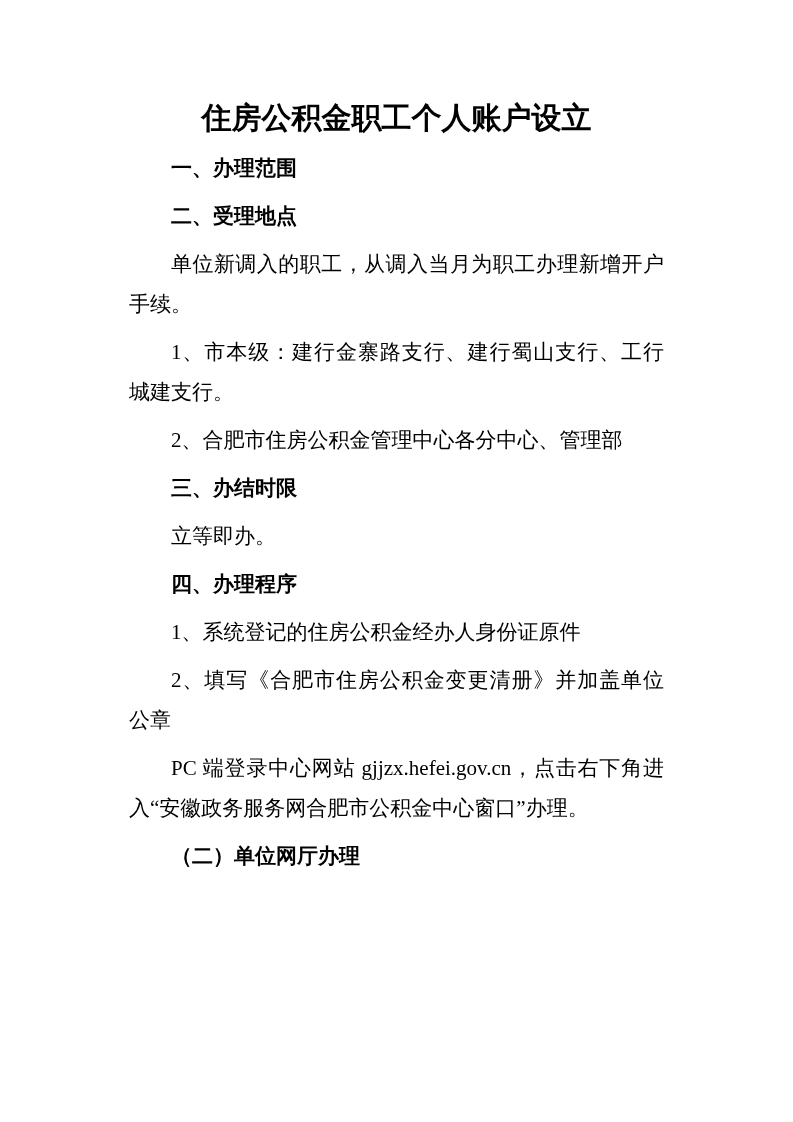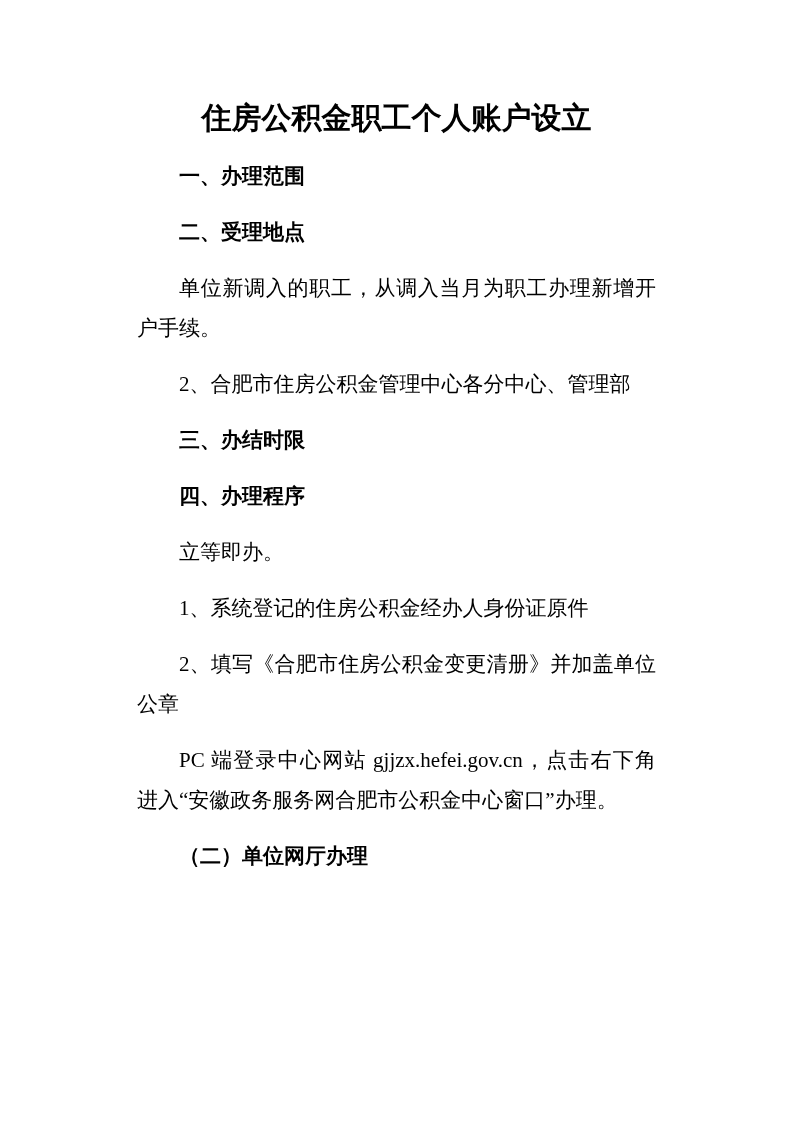--- a/index.html
+++ b/index.html
@@ -24,21 +24,21 @@
     font-weight: bold;
     font-size: 30px;
     line-height: 44px;
     text-align: center;
     margin: 0;
     white-space: nowrap;
   }
   .block {
     font-size: 21px;
     line-height: 40px;
-    margin: 16px;
+    margin: 8px;
     text-align: justify;
     text-indent: 2em;
     word-break: break-all;
   }
   .heading {
     font-family: "DejaVu Sans", "Liberation Sans", sans-serif;
     font-weight: bold;
     text-align: left;
   }
   .body-text {
@@ -48,21 +48,22 @@
 </style>
 </head>
 <body>
 
 <div class="page">
   <h1 class="doc-title">住房公积金职工个人账户设立</h1>
 
   <p class="block heading">一、办理范围</p>
   <p class="block heading">二、受理地点</p>
   <p class="block body-text">单位新调入的职工，从调入当月为职工办理新增开户手续。</p>
+  <p class="block body-text">1、市本级：建行金寨路支行、建行蜀山支行、工行城建支行。</p>
   <p class="block body-text">2、合肥市住房公积金管理中心各分中心、管理部</p>
   <p class="block heading">三、办结时限</p>
+  <p class="block body-text">立等即办。</p>
   <p class="block heading">四、办理程序</p>
-  <p class="block body-text">立等即办。</p>
   <p class="block body-text">1、系统登记的住房公积金经办人身份证原件</p>
   <p class="block body-text">2、填写《合肥市住房公积金变更清册》并加盖单位公章</p>
   <p class="block body-text">PC 端登录中心网站 gjjzx.hefei.gov.cn，点击右下角进入“安徽政务服务网合肥市公积金中心窗口”办理。</p>
   <p class="block heading">（二）单位网厅办理</p>
 </div>
 
 </body></html>

